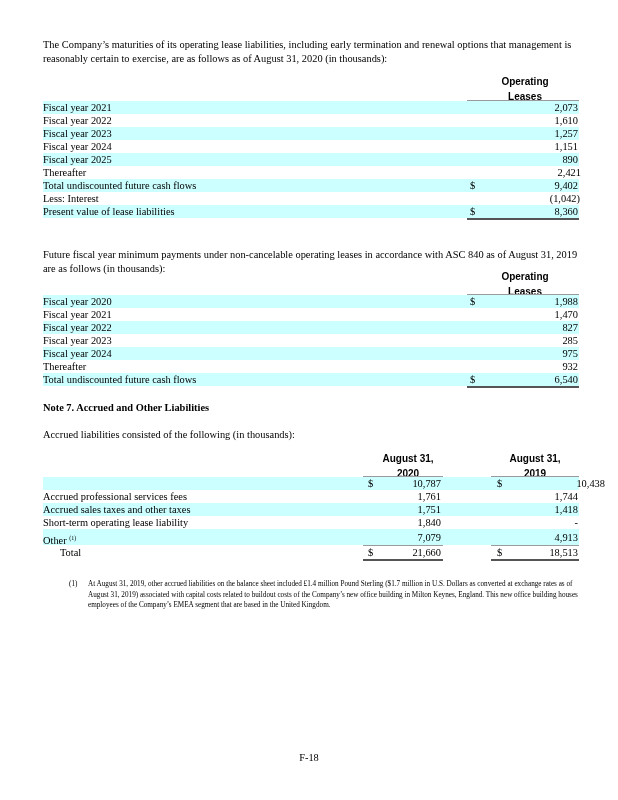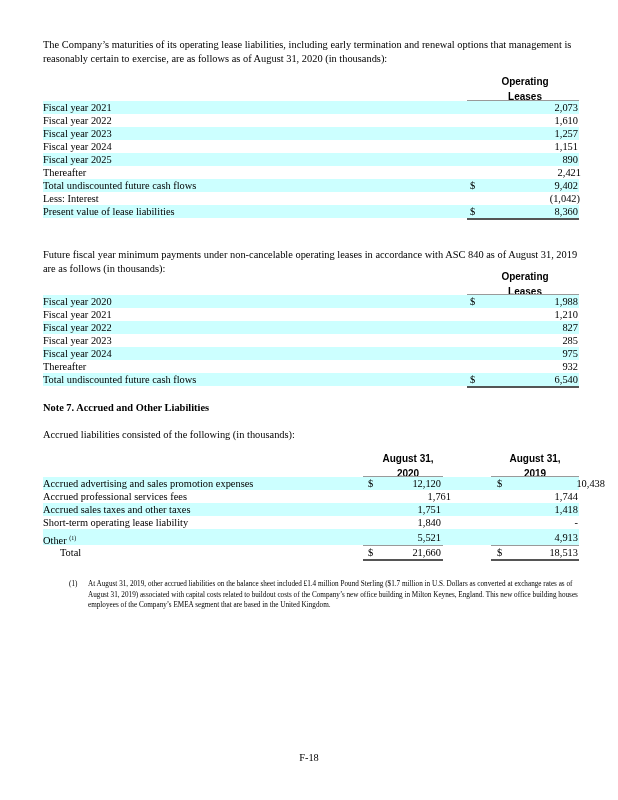--- a/index.html
+++ b/index.html
@@ -82,21 +82,21 @@
 </div>
 <div class="line" style="left:467px; width:112px; top:294px;"></div>
 
 <div class="row shade" style="top:295px;">
   <span class="lbl">Fiscal year 2020</span>
   <span class="dol" style="left:427px;">$</span>
   <span class="val" style="left:440px;width:95px;">1,988</span>
 </div>
 <div class="row" style="top:308px;">
   <span class="lbl">Fiscal year 2021</span>
-  <span class="val" style="left:440px;width:95px;">1,210</span>
+  <span class="val" style="left:440px;width:95px;">1,470</span>
 </div>
 <div class="row shade" style="top:321px;">
   <span class="lbl">Fiscal year 2022</span>
   <span class="val" style="left:440px;width:95px;">827</span>
 </div>
 <div class="row" style="top:334px;">
   <span class="lbl">Fiscal year 2023</span>
   <span class="val" style="left:440px;width:95px;">285</span>
 </div>
 <div class="row shade" style="top:347px;">
@@ -123,44 +123,43 @@
   <div style="margin-top:5px;">2020</div>
 </div>
 <div class="colhead" style="left:492px; width:86px; top:454px;">
   <div>August 31,</div>
   <div style="margin-top:5px;">2019</div>
 </div>
 <div class="line" style="left:363px; width:80px; top:476px;"></div>
 <div class="line" style="left:491px; width:88px; top:476px;"></div>
 
 <div class="row shade" style="top:477px;">
-  <span class="lbl">Accrued advertising and sales promotion expenses</span>
   <span class="dol" style="left:325px;">$</span>
-  <span class="val" style="left:330px;width:68px;">12,120</span>
+  <span class="val" style="left:330px;width:68px;">10,787</span>
   <span class="dol" style="left:454px;">$</span>
   <span class="val" style="left:460px;width:75px;padding-left:27px;">10,438</span>
 </div>
 <div class="row" style="top:490px;">
   <span class="lbl">Accrued professional services fees</span>
-  <span class="val" style="left:340px;width:68px;">1,761</span>
+  <span class="val" style="left:330px;width:68px;">1,761</span>
   <span class="val" style="left:460px;width:75px;">1,744</span>
 </div>
 <div class="row shade" style="top:503px;">
   <span class="lbl">Accrued sales taxes and other taxes</span>
   <span class="val" style="left:330px;width:68px;">1,751</span>
   <span class="val" style="left:460px;width:75px;">1,418</span>
 </div>
 <div class="row" style="top:516px;">
   <span class="lbl">Short-term operating lease liability</span>
   <span class="val" style="left:330px;width:68px;">1,840</span>
   <span class="val" style="left:460px;width:75px;">-</span>
 </div>
 <div class="row shade" style="top:529px; height:16px; line-height:18px;">
   <span class="lbl"><span>Other</span> <sup>(1)</sup></span>
-  <span class="val" style="left:330px;width:68px;">5,521</span>
+  <span class="val" style="left:330px;width:68px;">7,079</span>
   <span class="val" style="left:460px;width:75px;">4,913</span>
 </div>
 <div class="line" style="left:363px; width:80px; top:545px;"></div>
 <div class="line" style="left:491px; width:88px; top:545px;"></div>
 <div class="row" style="top:546px;">
   <span class="lbl" style="left:17px;">Total</span>
   <span class="dol" style="left:325px;">$</span>
   <span class="val" style="left:330px;width:68px;">21,660</span>
   <span class="dol" style="left:454px;">$</span>
   <span class="val" style="left:460px;width:75px;">18,513</span>

